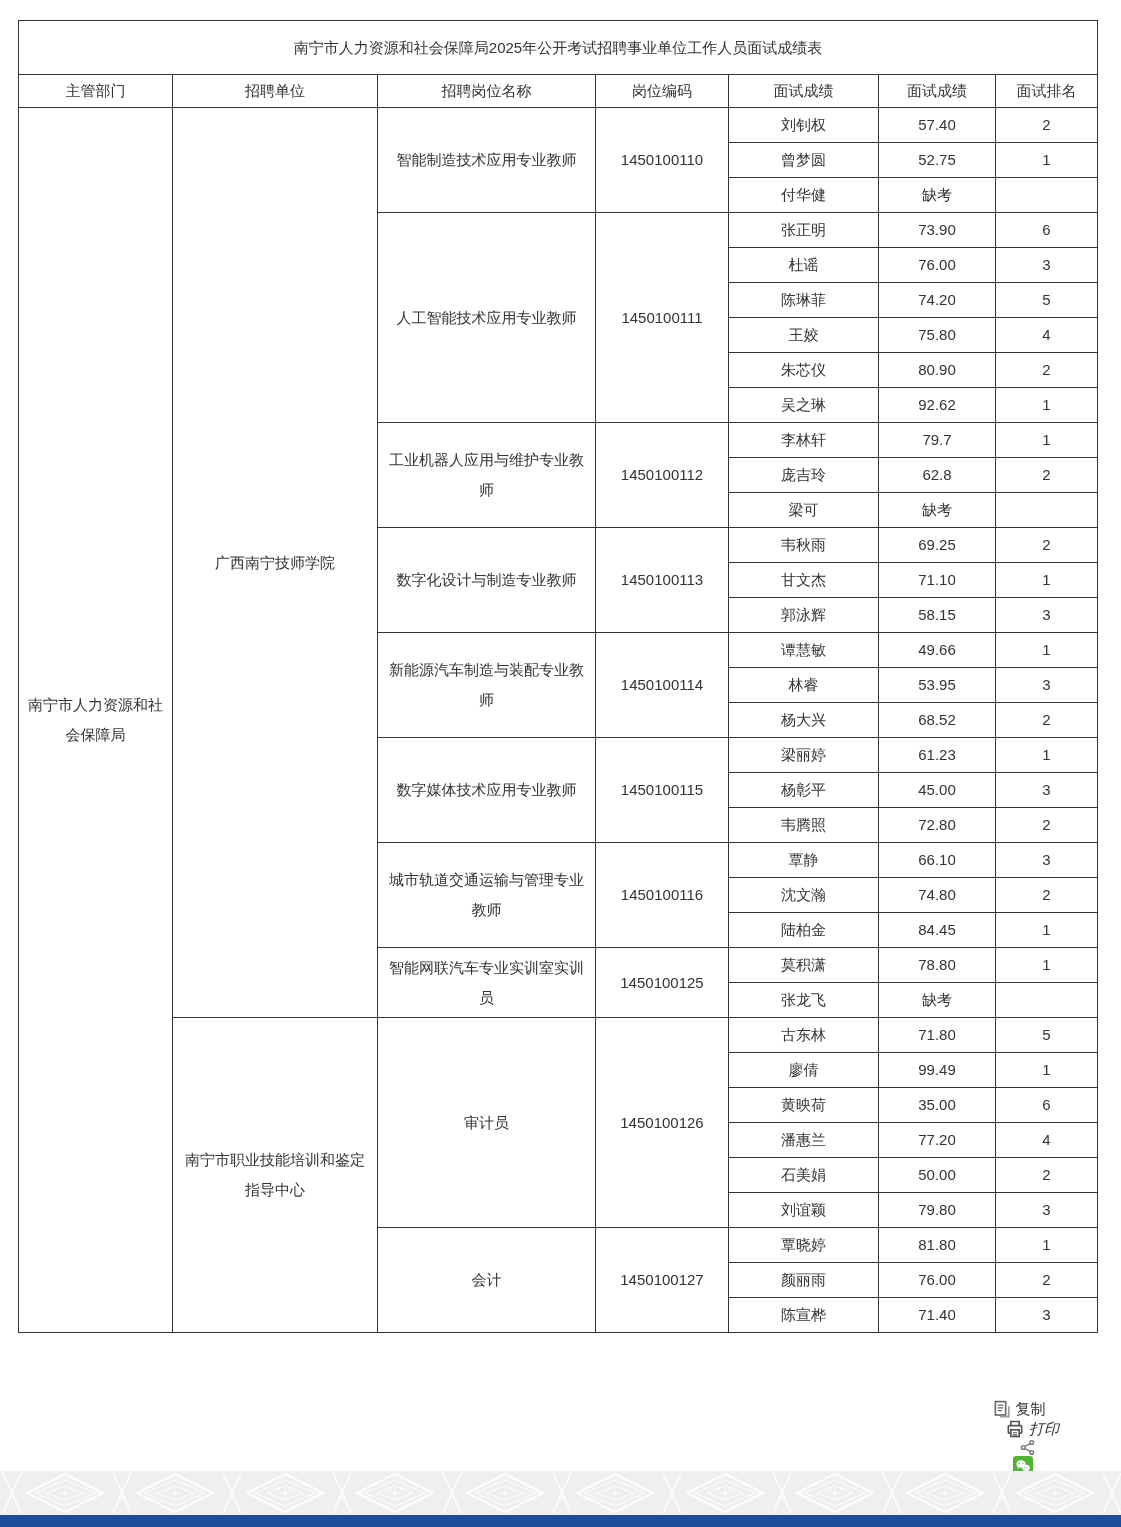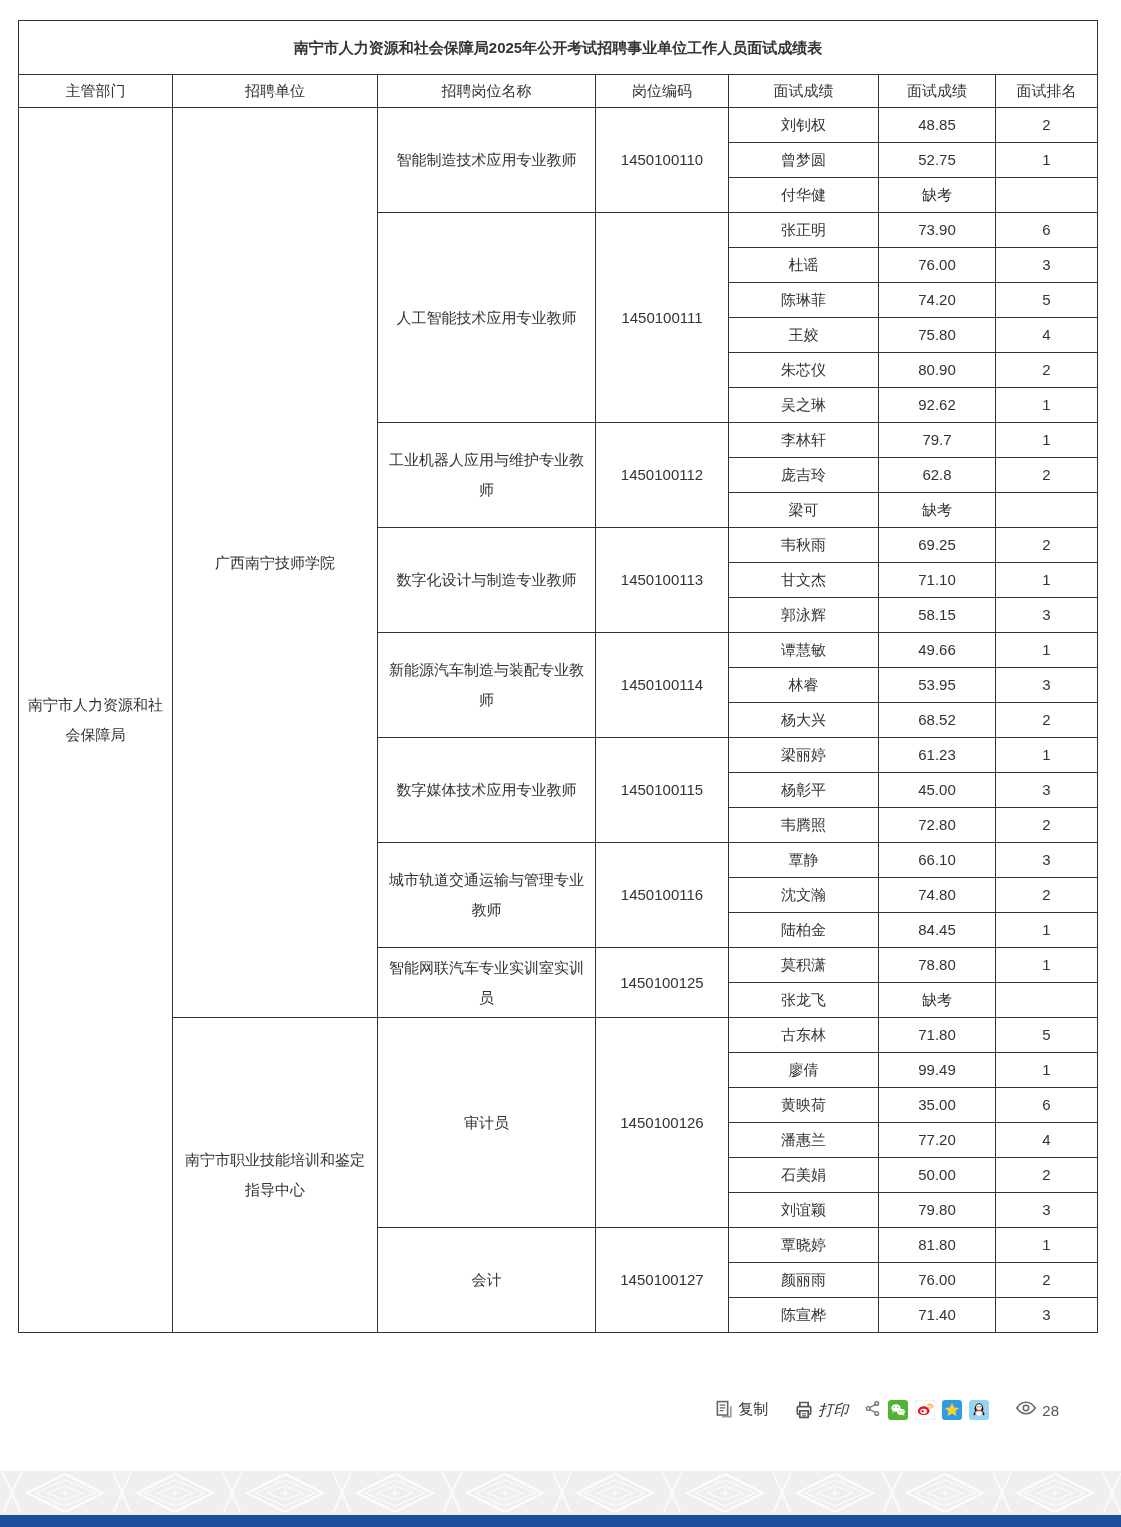--- a/index.html
+++ b/index.html
@@ -15,28 +15,28 @@
     position:absolute;left:18px;top:20px;width:1079px;
     border-collapse:collapse;table-layout:fixed;
   }
   table.score th, table.score td{
     border:1px solid #333;
     text-align:center;vertical-align:middle;
     font-size:15px;font-weight:400;color:#333;
     line-height:30px;padding:0 8px;
     overflow:hidden;word-break:break-all;
   }
-  tr.title-row th{height:53px;font-size:15px;font-weight:bold;}
+  tr.title-row th{height:53px;font-size:15px;}
   tr.header-row th{height:32px;}
   tbody tr{height:35px;}
 
   
   .toolbar{
     position:absolute;top:1400px;right:62px;height:34px;
-    display:flex;align-items:flex-start;
+    display:flex;align-items:center;flex-direction:column;
   }
   .tool{display:flex;align-items:center;cursor:pointer;}
   .tool svg{display:block;}
   .tool-label{font-size:15px;color:#333;margin-left:4px;}
   .gap-lg{margin-left:26px;font-style:italic;}
   .gap-md{margin-left:16px;}
   .gap-sm{margin-left:7px;}
   .social{width:20px;height:20px;display:block;cursor:pointer;}
   .views{display:flex;align-items:center;margin-left:26px;}
   .views-count{font-size:15px;color:#555;margin-left:5px;}
@@ -74,21 +74,21 @@
         <th>面试排名</th>
       </tr>
     </thead>
     <tbody>
         <tr>
           <td rowspan="35">南宁市人力资源和社会保障局</td>
           <td rowspan="26">广西南宁技师学院</td>
           <td rowspan="3">智能制造技术应用专业教师</td>
           <td rowspan="3">1450100110</td>
           <td>刘钊权</td>
-          <td>48.85</td>
+          <td>57.40</td>
           <td>2</td>
         </tr>
         <tr>
           <td>曾梦圆</td>
           <td>52.75</td>
           <td>1</td>
         </tr>
         <tr>
           <td>付华健</td>
           <td>缺考</td>

